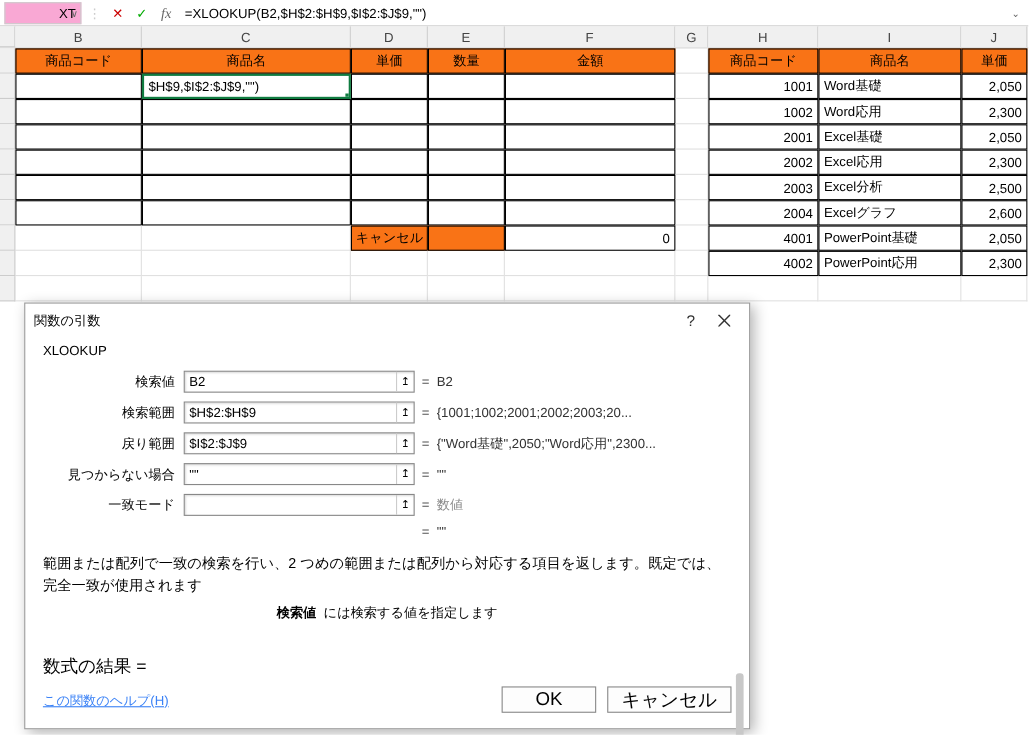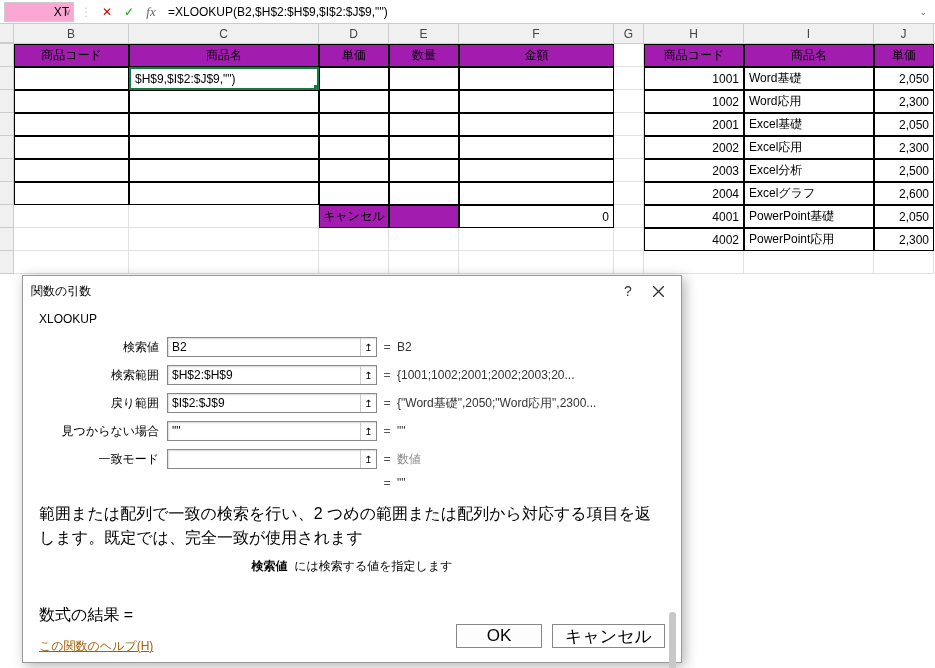--- a/index.html
+++ b/index.html
@@ -18,21 +18,21 @@
 
 .sheet { position: relative; }
 .col-headers { display: flex; height: 20px; border-bottom: 1px solid #ccc; }
 .ch { border-right: 1px solid #ccc; display: flex; align-items: center; justify-content: center; background: #f0f0f0; color: #444; font-size: 12px; }
 
 .grid { position: relative; }
 .grid-row { display: flex; height: 23px; }
 .cell { border-right: 1px solid #e0e0e0; border-bottom: 1px solid #e0e0e0; display: flex; align-items: center; padding: 0 4px; overflow: hidden; white-space: nowrap; }
 .rh-cell { width: 14px; background: #f0f0f0; border-right: 1px solid #ccc; border-bottom: 1px solid #ccc; }
 
-.hdr-blue { background: #a21caf; color: #000; font-weight: normal; justify-content: center; border: 1px solid #000; }
+.hdr-blue { background: #f97316; color: #000; font-weight: normal; justify-content: center; border: 1px solid #000; }
 .bordered { border: 1px solid #000; }
 .align-right { justify-content: flex-end; }
 
 .c-B { width: 115px; }
 .c-C { width: 190px; }
 .c-D { width: 70px; }
 .c-E { width: 70px; }
 .c-F { width: 155px; }
 .c-G { width: 30px; }
 .c-H { width: 100px; }
@@ -54,25 +54,25 @@
 .arg-label { width: 128px; text-align: right; padding-right: 8px; font-size: 12px; }
 .arg-input-wrap { width: 210px; position: relative; display: flex; }
 .arg-input { width: 100%; height: 20px; border: 1px solid #888; padding: 0 18px 0 4px; font-size: 12px; box-shadow: inset 1px 1px 2px rgba(0,0,0,0.15); }
 .arg-ref-btn { position: absolute; right: 1px; top: 1px; width: 16px; height: 18px; display: flex; align-items: center; justify-content: center; border-left: 1px solid #ccc; cursor: pointer; font-size: 10px; }
 .arg-eq { width: 20px; text-align: center; color: #555; }
 .arg-result { flex: 1; font-size: 12px; color: #333; white-space: nowrap; overflow: hidden; }
 .arg-result.dim { color: #888; }
 .scroll-thumb { position: absolute; right: 5px; top: 336px; width: 7px; height: 88px; background: #c8c8c8; border-radius: 3px; }
 
 .equals-row { display: flex; align-items: center; margin: 6px 0 12px 0; }
-.desc-text { font-size: 16px; line-height: 1.5; margin-bottom: 8px; }
+.desc-text { font-size: 13px; line-height: 1.5; margin-bottom: 8px; }
 .desc-arg { text-align: center; font-size: 12px; margin-bottom: 30px; }
 .desc-arg b { font-weight: bold; }
 .result-line { font-size: 16px; margin-bottom: 12px; }
-.help-link { color: #a16207; text-decoration: underline; font-size: 12px; cursor: pointer; }
+.help-link { color: #3b82f6; text-decoration: underline; font-size: 12px; cursor: pointer; }
 
 .dlg-buttons { position: absolute; right: 16px; bottom: 14px; display: flex; gap: 10px; }
 .dlg-btn { min-width: 86px; height: 24px; border: 1px solid #888; background: #fdfdfd; font-size: 17px; cursor: pointer; padding: 0 12px; }
 </style>
 </head>
 <body>
 
 <div class="formula-bar">
   <div class="name-box">
     <span>XT</span>

